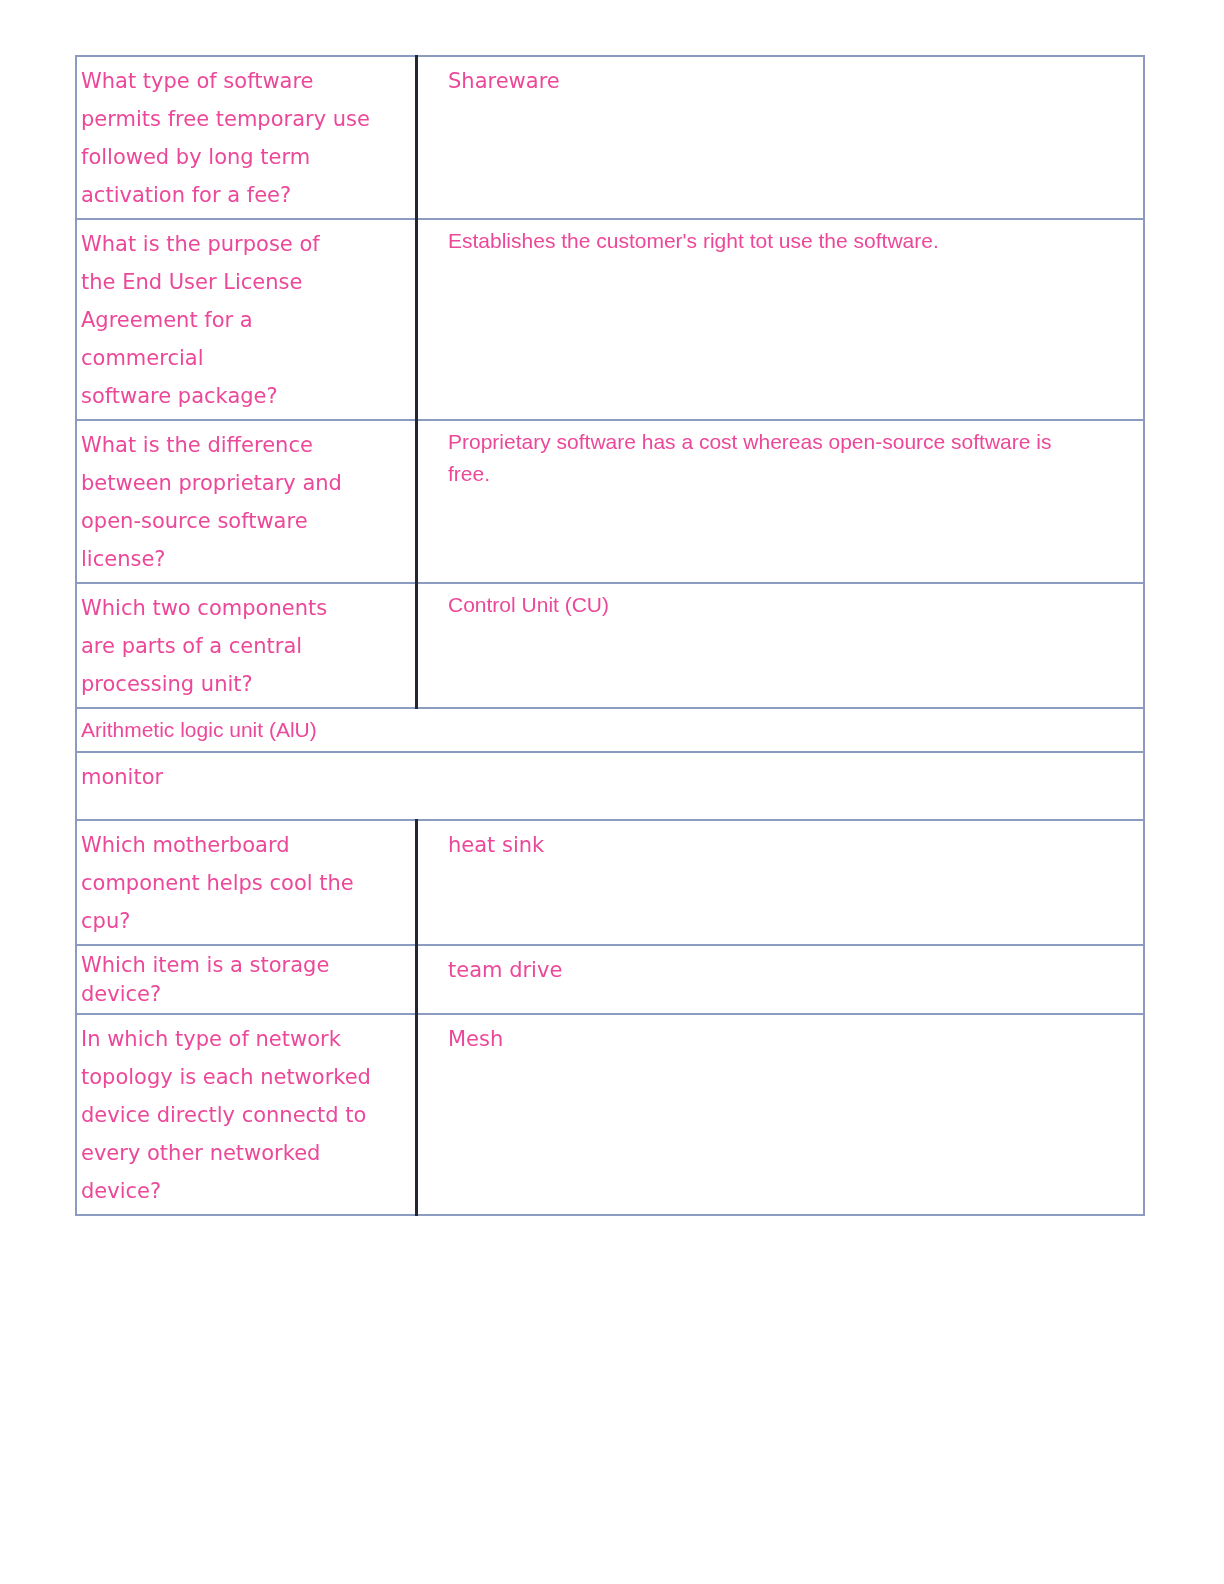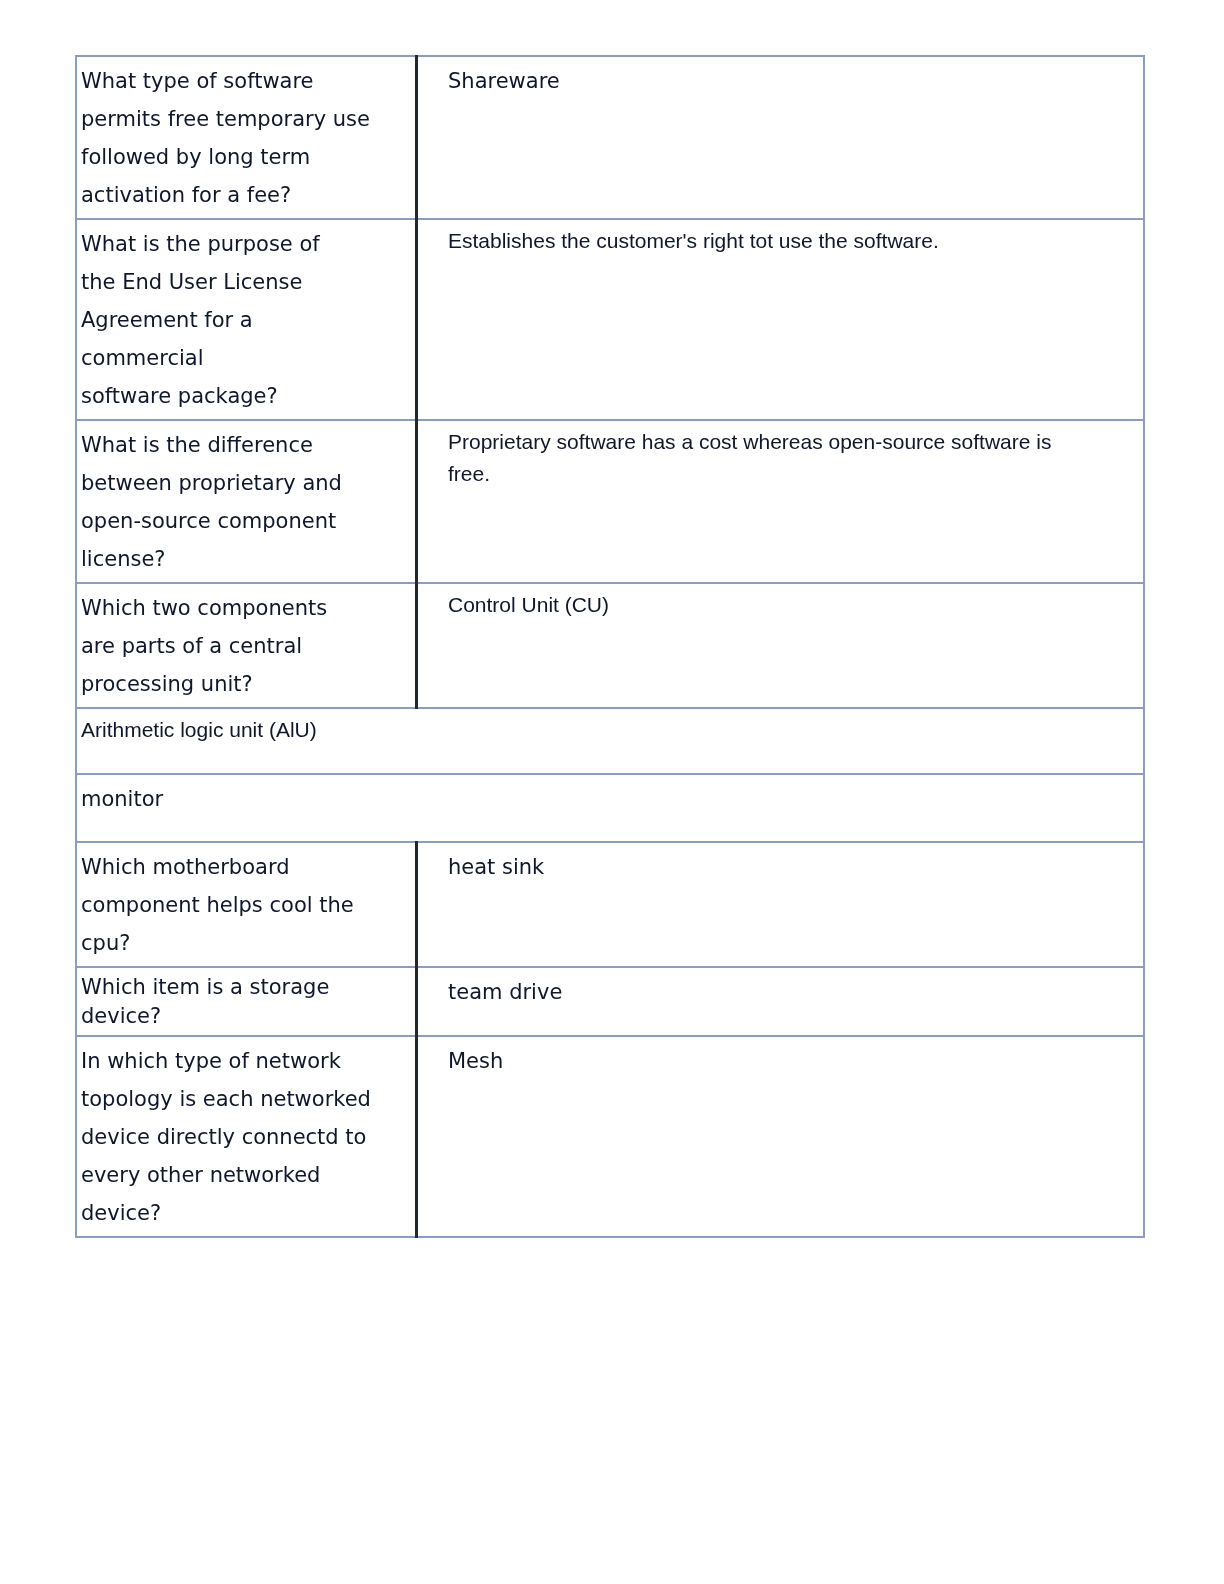--- a/index.html
+++ b/index.html
@@ -16,21 +16,21 @@
     position: absolute;
     left: 75px;
     top: 55px;
     width: 1070px;
     border-collapse: collapse;
     table-layout: fixed;
   }
   td {
     border: 2px solid #8b9cc0;
     vertical-align: top;
-    color: #0f172a;
+    color: #ec4899;
     font-size: 21px;
     line-height: 38px;
     overflow: hidden;
   }
   td.q {
     width: 328px;
     padding: 5px 6px 4px 4px;
     border-right: 3px solid #23272f;
     white-space: pre-line;
   }
@@ -41,21 +41,21 @@
   td.full {
     padding: 5px 12px 4px 4px;
     white-space: pre-line;
   }
   .f2 { font-family: "Liberation Sans", sans-serif; line-height: 32px; margin-top: 32px; }
   .tight { line-height: 29px; }
   tr.r0  { height: 160px; }
   tr.r1  { height: 180px; }
   tr.r2  { height: 155px; }
   tr.r3  { height: 122px; }
-  tr.r4  { height: 66px;  }
+  tr.r4  { height: 44px;  }
   tr.r5  { height: 200px; }
   tr.r6  { height: 68px;  }
   tr.r7  { height: 118px; }
   tr.r8  { height: 60px;  }
   tr.r9  { height: 200px; margin-left: 46px; }
   tr.r10 { height: 142px; }
 </style>
 </head>
 <body>
 
@@ -73,21 +73,21 @@
         <td class="q">What is the purpose of
 the End User License
 Agreement for a
 commercial
 software package?</td>
         <td class="a f2">Establishes the customer's right tot use the software.</td>
       </tr>
       <tr class="r2">
         <td class="q">What is the difference
 between proprietary and
-open-source component
+open-source software
 license?</td>
         <td class="a f2">Proprietary software has a cost whereas open-source software is
 free.</td>
       </tr>
       <tr class="r3">
         <td class="q">Which two components
 are parts of a central
 processing unit?</td>
         <td class="a f2">Control Unit (CU)</td>
       </tr>

